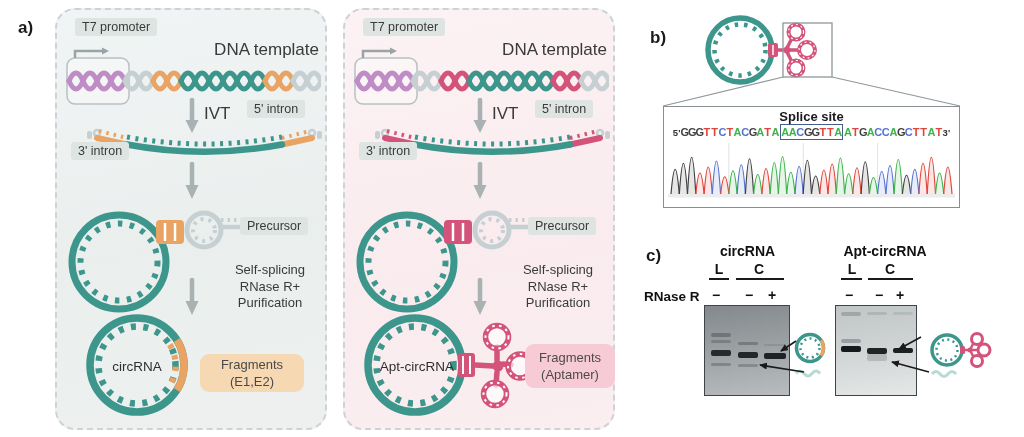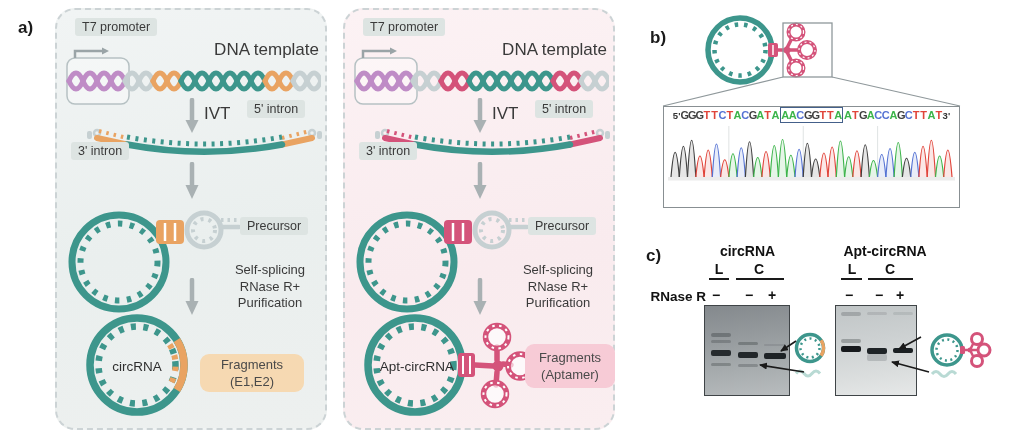--- a/index.html
+++ b/index.html
@@ -25,21 +25,21 @@
   .seqtitle{font-size:13px;font-weight:bold;color:#1a1a1a;text-align:center;margin-top:2px;}
   .seqrow{height:16px;display:flex;justify-content:center;align-items:center;}
   .seqrow .base{display:inline-block;width:7.6px;text-align:center;font-size:11px;
                 font-weight:bold;line-height:14px;}
   .seqrow .seq-end{font-size:9.5px;font-weight:bold;color:#333;}
   .splice-box{display:inline-flex;border:1.3px solid #44608a;margin:0 1px;}
   .geltitle{position:absolute;font-size:14px;font-weight:bold;color:#111;text-align:center;}
   .lane{position:absolute;font-size:14px;font-weight:bold;color:#111;text-align:center;}
   .lane-rule{position:absolute;height:2px;background:#1a1a1a;}
   .sign{position:absolute;font-size:14px;font-weight:bold;color:#111;text-align:center;width:16px;}
-  .rnase{position:absolute;font-size:13.5px;font-weight:bold;color:#111;text-align:right;}
+  .rnase{position:absolute;font-size:13.5px;font-weight:bold;color:#111;}
   .gel{position:absolute;border:1.5px solid #3f4447;box-sizing:border-box;}
   .gel1{background:linear-gradient(172deg,#84898d 0%,#959a9d 35%,#a8adaf 70%,#b8bcbe 100%);}
   .gel2{background:linear-gradient(172deg,#c0c5c6 0%,#cdd1d2 40%,#dbdede 75%,#e6e8e8 100%);}
   .band{position:absolute;border-radius:2px;}
   svg{display:block;}
 </style>
 </head>
 <body>
 
 <div class="stage">
@@ -237,20 +237,21 @@
     <circle cx="147" cy="46" r="8" fill="rgba(255,255,255,0.6)" stroke="#d4537a" stroke-width="4"></circle>
     <circle cx="136" cy="28" r="7.5" fill="none" stroke="#fff" stroke-width="1.2" stroke-dasharray="2 3"></circle>
     <circle cx="136" cy="64" r="7.5" fill="none" stroke="#fff" stroke-width="1.2" stroke-dasharray="2 3"></circle>
     <circle cx="147" cy="46" r="8" fill="none" stroke="#fff" stroke-width="1.2" stroke-dasharray="2 3"></circle>
     <rect x="123" y="19" width="49" height="54" fill="none" stroke="#8f989b" stroke-width="1.3"></rect>
     <line x1="123" y1="73" x2="3" y2="102" stroke="#8f989b" stroke-width="1.2"></line>
     <line x1="172" y1="73" x2="300" y2="102" stroke="#8f989b" stroke-width="1.2"></line>
   </svg>
 
   <div class="seqbox">
+    <div class="seqtitle">Splice site</div>
     <div class="seqrow">
         <span class="seq-end">5'</span>
         <span class="base" style="color: rgb(63, 63, 63);">G</span>
         <span class="base" style="color: rgb(63, 63, 63);">G</span>
         <span class="base" style="color: rgb(63, 63, 63);">G</span>
         <span class="base" style="color: rgb(224, 68, 58);">T</span>
         <span class="base" style="color: rgb(224, 68, 58);">T</span>
         <span class="base" style="color: rgb(84, 114, 211);">C</span>
         <span class="base" style="color: rgb(224, 68, 58);">T</span>
         <span class="base" style="color: rgb(60, 180, 74);">A</span>

